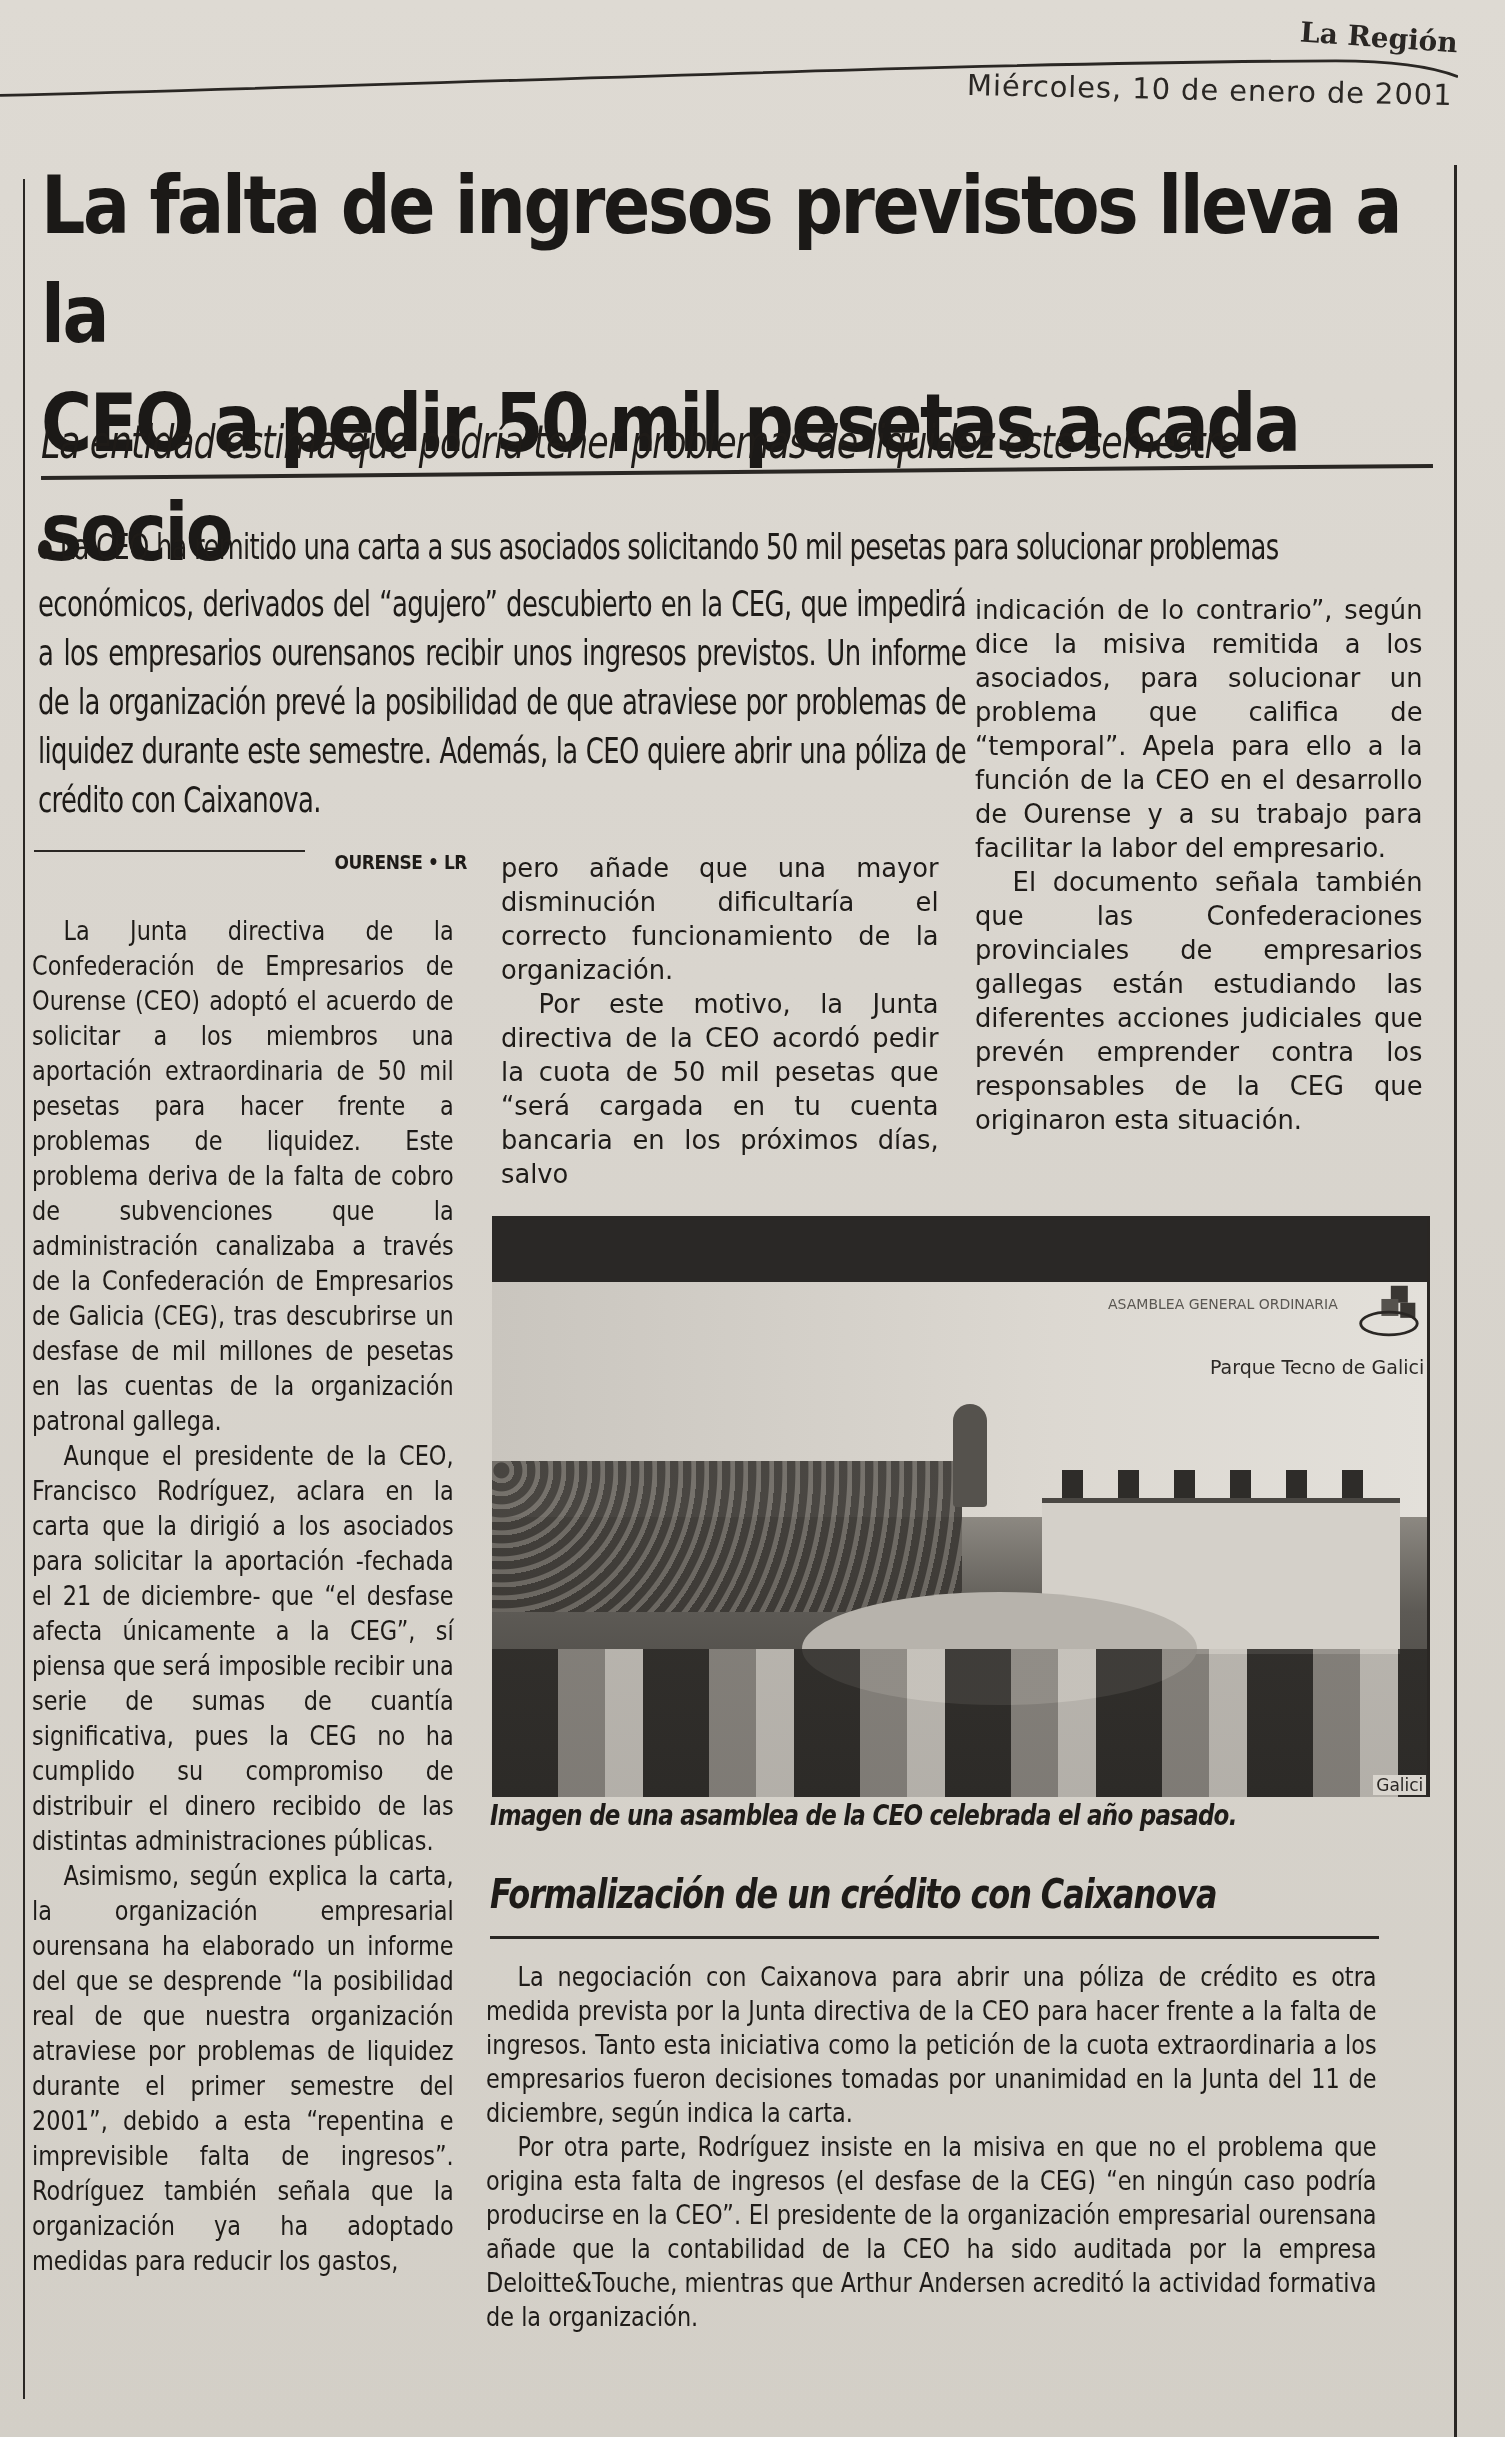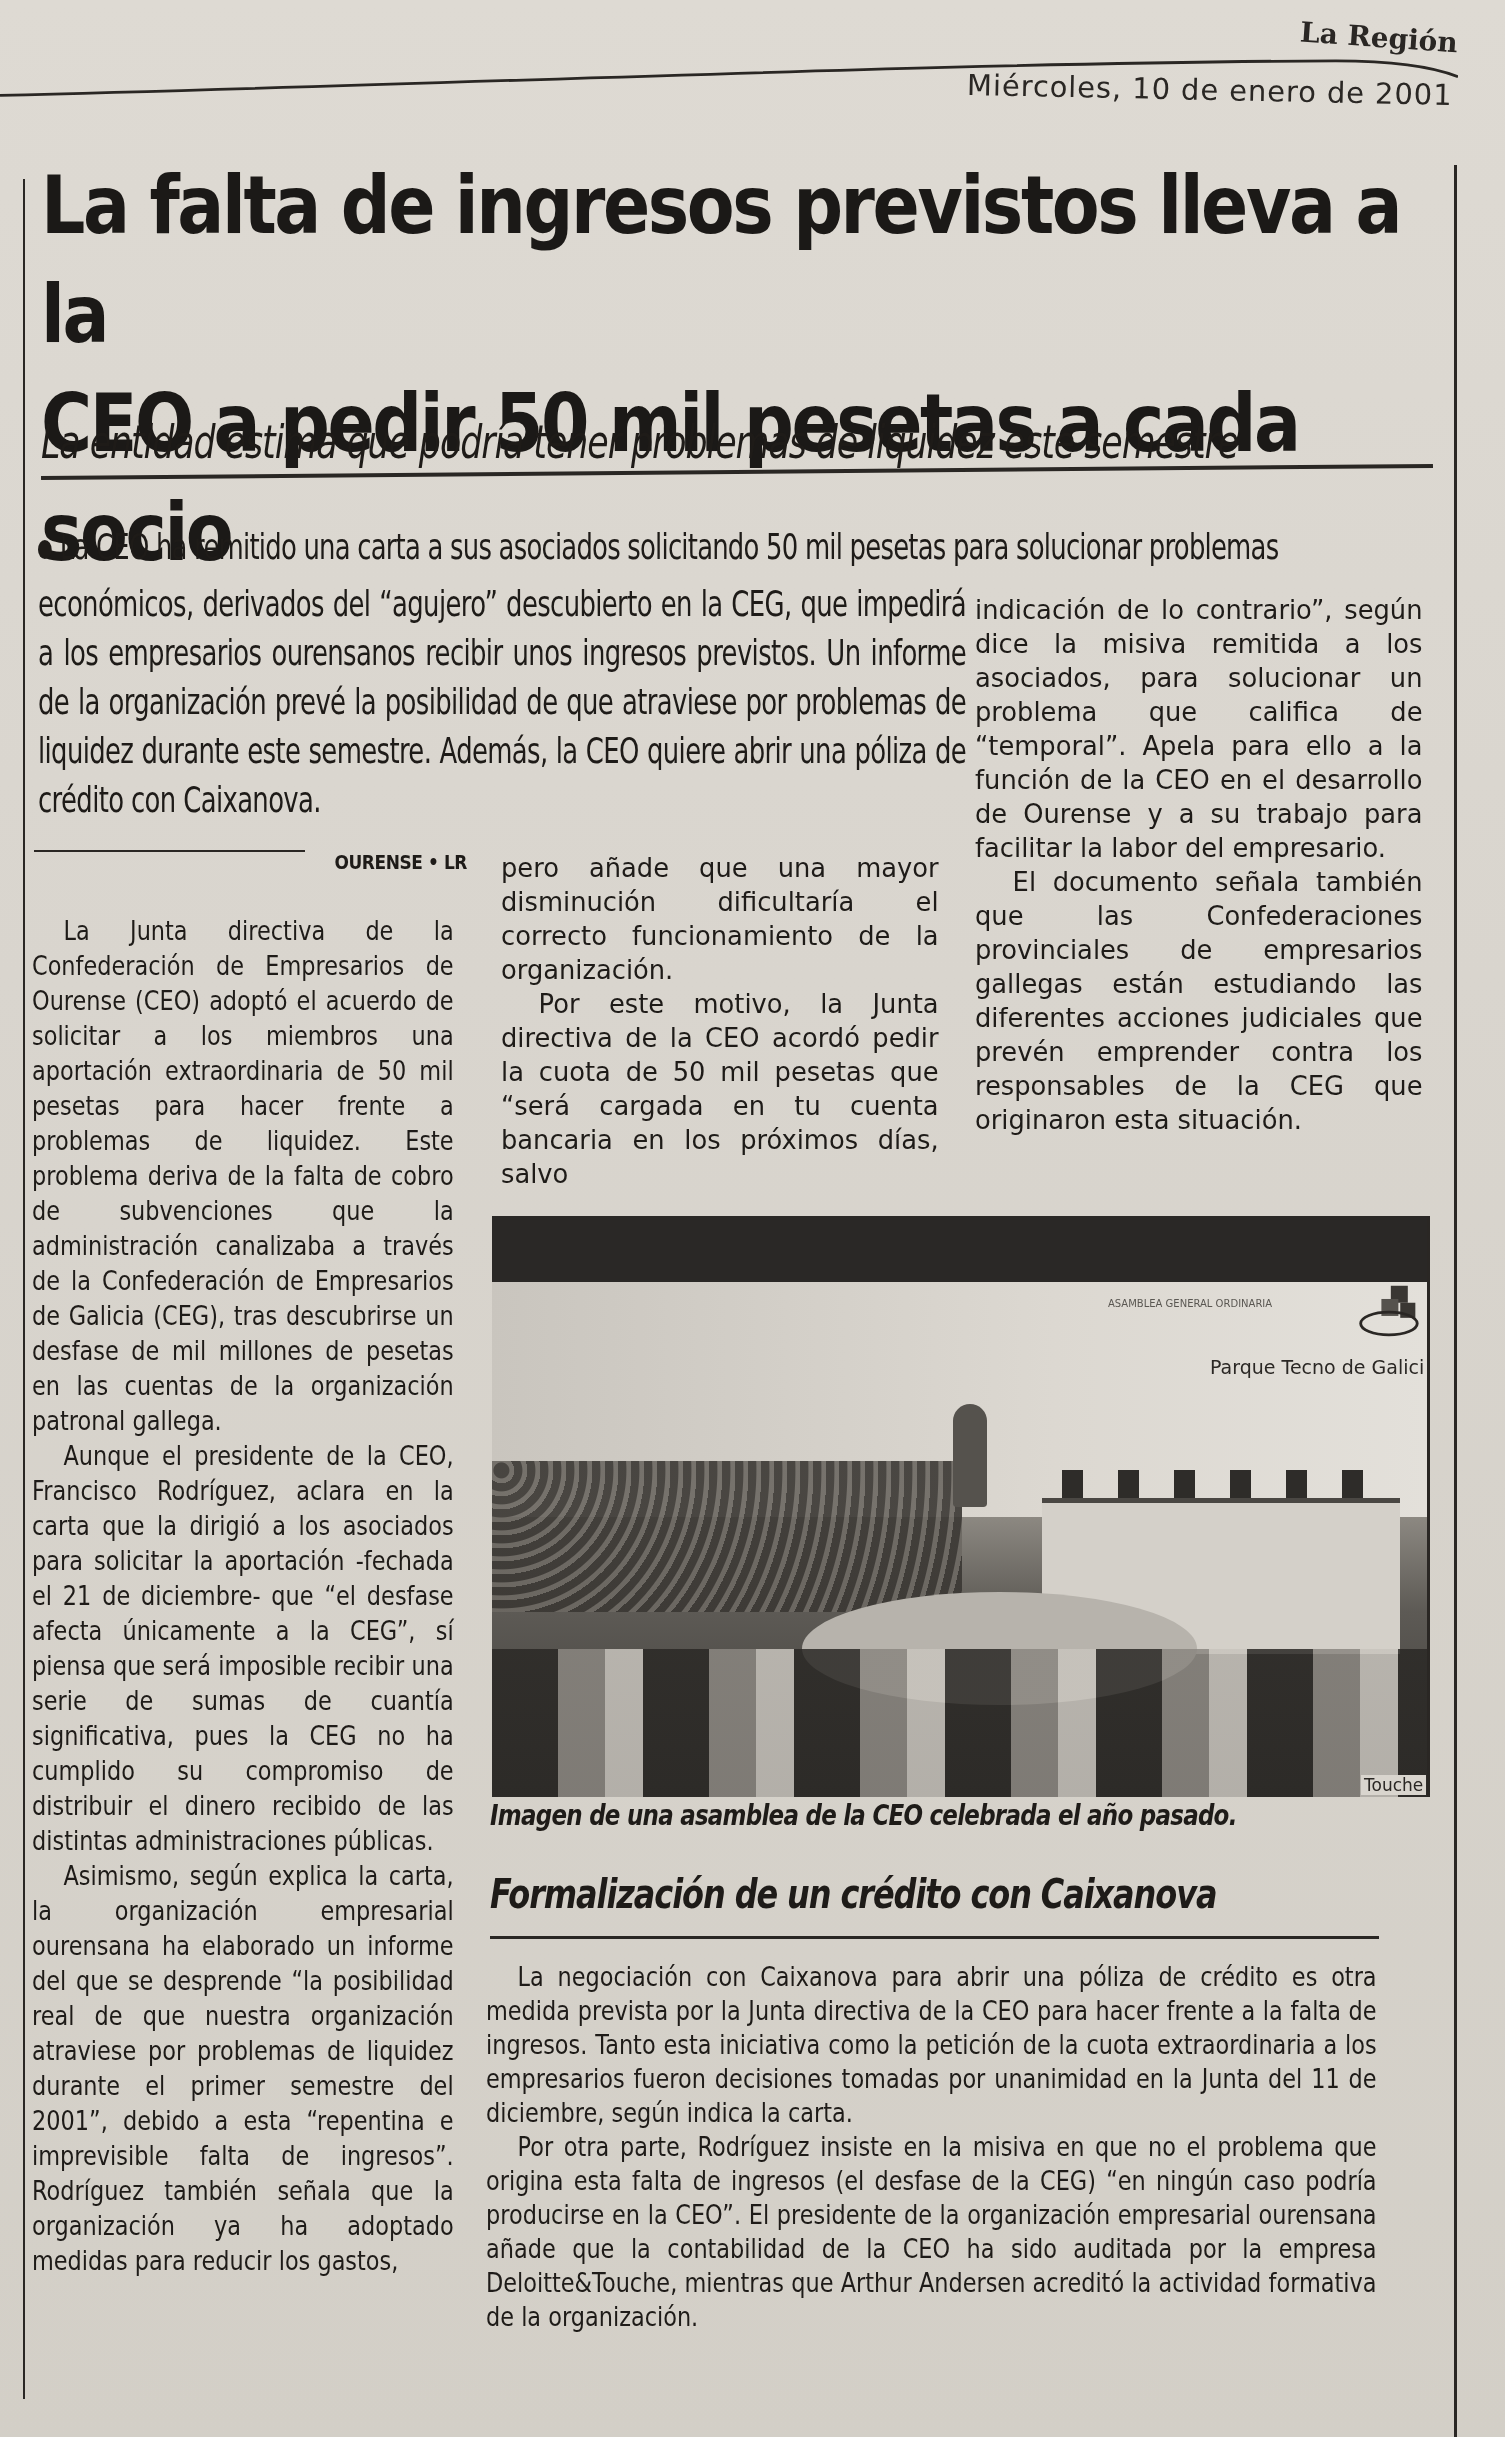--- a/index.html
+++ b/index.html
@@ -89,21 +89,21 @@
   .photo .wall { position: absolute; left: 0; top: 66px; width: 100%; height: 235px; background: linear-gradient(90deg, #c9c5be, #dcd8d1 60%, #e3e0da); }
   .photo .audience-back { position: absolute; left: 0; top: 245px; width: 470px; height: 151px;
     background: repeating-radial-gradient(circle at 9.4px 9.4px, #3a3733 0 7.5px, #6c6862 8.5px 13px); opacity: 0.9; }
   .photo .stage { position: absolute; right: 28px; top: 282px; width: 358px; height: 151px; background: #d4d0c9; border-top: 5.6px solid #4a4743; }
   .photo .panel-people { position: absolute; right: 56px; top: 254px; width: 310px; height: 38px;
     background: repeating-linear-gradient(90deg, #2e2c29 0 21px, transparent 21px 56px); }
   .photo .table-round { position: absolute; left: 310px; top: 376px; width: 395px; height: 113px; border-radius: 50%; background: #b7b3ac; }
   .photo .front-rows { position: absolute; left: 0; top: 433px; width: 100%; height: 151px;
     background: repeating-linear-gradient(90deg, #2a2825 0 66px, #8a8680 66px 113px, #c8c4bd 113px 151px); opacity: 0.85; }
   .photo .plant { position: absolute; left: 461px; top: 188px; width: 34px; height: 103px; border-radius: 17px 17px 3.8px 3.8px; background: #55524d; }
-  .photo .wall-text { position: absolute; left: 616px; top: 83px; font-family: "DejaVu Sans", sans-serif; font-size: 10px; line-height: 10.3px; color: #5a5752; text-align: center; }
+  .photo .wall-text { position: absolute; left: 616px; top: 83px; font-family: "DejaVu Sans", sans-serif; font-size: 14px; line-height: 10.3px; color: #5a5752; text-align: center; }
   .photo .logo { position: absolute; right: 7.5px; top: 66px; width: 66px; height: 66px; }
   .photo .logo-text { position: absolute; right: 3.8px; top: 141px; font-family: "DejaVu Sans", sans-serif; font-size: 19px; line-height: 21px; color: #2a2724; text-align: right; }
   .photo .credit { position: absolute; right: 1.9px; bottom: 1.9px; background: #d9d5ce; padding: 0 2.8px; font-family: "DejaVu Sans", sans-serif; font-size: 17px; color: #2a2724; }
   .photo-frame-right { position: absolute; left: 1427px; top: 1216px; width: 2.8px; height: 581px; background: #2a2724; }
 
   .caption {
     position: absolute; left: 490px; top: 1799px;
     font-family: "DejaVu Sans", sans-serif; font-weight: bold; font-style: italic;
     font-size: 28px; letter-spacing: -0.9px; white-space: nowrap;
     transform: scaleX(0.82); transform-origin: left top; color: #1e1b18;
@@ -181,21 +181,21 @@
       <rect x="48" y="22" width="16" height="16" fill="#3a3733"></rect>
       <ellipse cx="36" cy="44" rx="30" ry="12" fill="none" stroke="#2a2724" stroke-width="3"></ellipse>
     </svg>
     <div class="logo-text">Parque Tecno de Galici</div>
     <div class="audience-back"></div>
     <div class="plant"></div>
     <div class="panel-people"></div>
     <div class="stage"></div>
     <div class="table-round"></div>
     <div class="front-rows"></div>
-    <div class="credit">Touche</div>
+    <div class="credit">Galici</div>
   </div>
   <div class="photo-frame-right"></div>
 
   <div class="caption">Imagen de una asamblea de la CEO celebrada el año pasado.</div>
 
   <div class="subsection-title">Formalización de un crédito con Caixanova</div>
   <div class="subsection-rule"></div>
 
   <div class="col-4">
     <p>La negociación con Caixanova para abrir una póliza de crédito es otra medida prevista por la Junta directiva de la CEO para hacer frente a la falta de ingresos. Tanto esta iniciativa como la petición de la cuota extraordinaria a los empresarios fueron decisiones tomadas por unanimidad en la Junta del 11 de diciembre, según indica la carta.</p>

